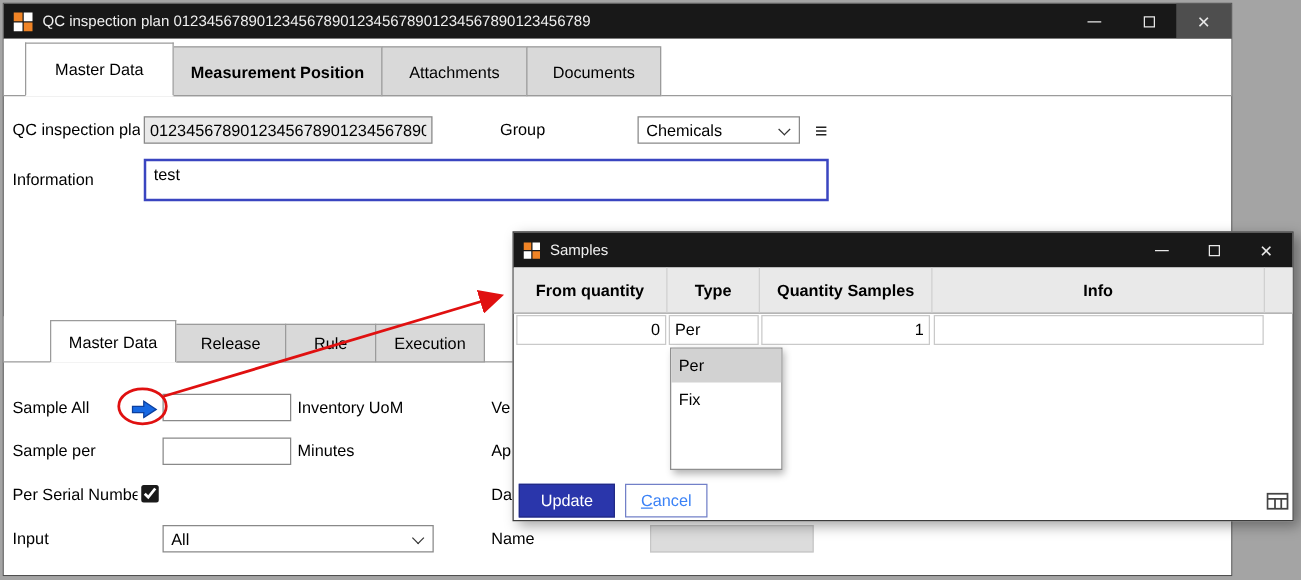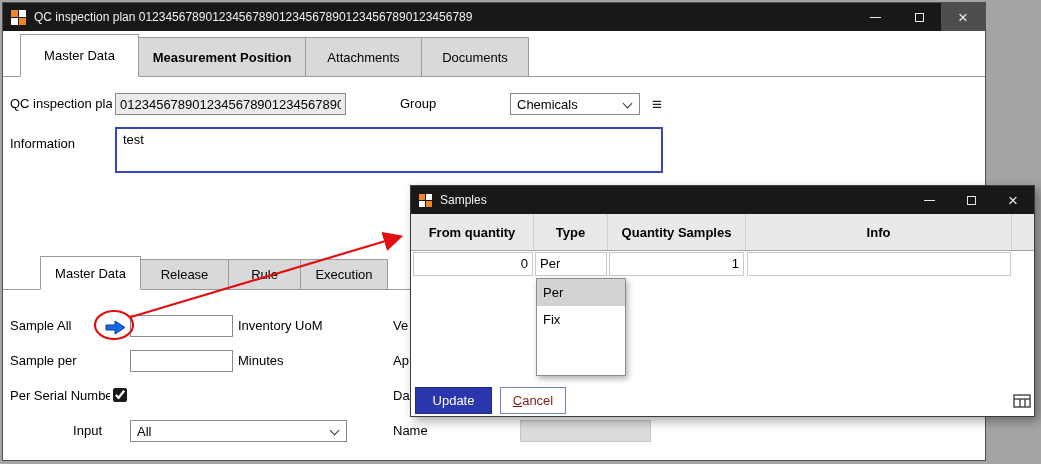--- a/index.html
+++ b/index.html
@@ -56,21 +56,21 @@
     display:flex; align-items:center; padding-left:6px; white-space:nowrap;
   }
   .chev {
     position:absolute; right:8px; top:6px; width:7px; height:7px;
     border-right:1px solid #333; border-bottom:1px solid #333; transform:rotate(45deg);
   }
   .list-icon { position:absolute; font-size:17px; line-height:17px; color:#222; cursor:pointer; }
   .flatfield { position:absolute; height:22px; background:#dcdcdc; border:1px solid #c6c6c6; }
 
   #txt-info {
-    position:absolute; left:112px; top:124px; width:548px; height:46px;
+    position:absolute; left:112px; top:124px; width:548px; height:34px;
     border:2px solid #3a45c0; font:13px "Liberation Sans", sans-serif;
     padding:3px 6px; resize:none; outline:none;
   }
   #chk-serial { position:absolute; left:110px; top:385px; width:14px; height:14px; accent-color:#1a1a1a; margin:0; }
 
   
   #samples-dialog {
     left:410px; top:185px; width:625px; height:232px; z-index:40;
     border:1px solid #3c3c3c; box-shadow:4px 4px 10px rgba(0,0,0,.35);
   }
@@ -91,21 +91,21 @@
     position:absolute; left:125px; top:92px; width:90px; height:98px;
     background:#fff; border:1px solid #8f8f8f; box-shadow:2px 3px 6px rgba(0,0,0,.3); z-index:5;
   }
   .dd-item { height:27px; line-height:27px; padding-left:6px; font-size:13px; }
   .dd-item.selected { background:#d2d2d2; }
   .btn {
     position:absolute; height:27px; font:13px "Liberation Sans", sans-serif;
     display:flex; align-items:center; justify-content:center; cursor:pointer;
   }
   #btn-update { left:4px; top:201px; width:77px; background:#2a36ab; color:#fff; border:1px solid #222a86; }
-  #btn-cancel { left:89px; top:201px; width:66px; background:#fff; color:#7f1d1d; border:1px solid #7280c8; }
+  #btn-cancel { left:89px; top:201px; width:66px; background:#fff; color:#3b82f6; border:1px solid #7280c8; }
   .mnemonic { text-decoration:underline; }
   #icon-grid { position:absolute; left:602px; top:207px; cursor:pointer; }
 
   
   #annotation-overlay { position:absolute; left:0; top:0; width:1041px; height:464px; z-index:100; pointer-events:none; }
 </style>
 </head>
 <body>
 
 <div class="window" id="main-window">
@@ -167,21 +167,21 @@
 
   <div class="lbl" style="left:7px;top:347px;width:92px;">Sample per</div>
   <input class="tb" style="left: 127px; top: 347px; width: 103px;" value="">
   <div class="lbl" style="left:235px;top:347px;">Minutes</div>
   <div class="lbl" style="left:390px;top:347px;width:25px;">Ap</div>
 
   <div class="lbl" style="left:7px;top:382px;width:100px;">Per Serial Numbe</div>
   <input type="checkbox" id="chk-serial" checked="checked" style="">
   <div class="lbl" style="left:390px;top:382px;width:25px;">Da</div>
 
-  <div class="lbl" style="left:7px;top:417px;width:92px;text-align:right;">Input</div>
+  <div class="lbl" style="left:7px;top:417px;width:92px;">Input</div>
   <div class="combo" style="left:127px;top:417px;width:217px;">
     <span>All</span>
     <span class="chev"></span>
   </div>
   <div class="lbl" style="left:390px;top:417px;">Name</div>
   <div class="flatfield" style="left:517px;top:417px;width:131px;"></div>
 
 </div>
 
 <div class="window" id="samples-dialog">

